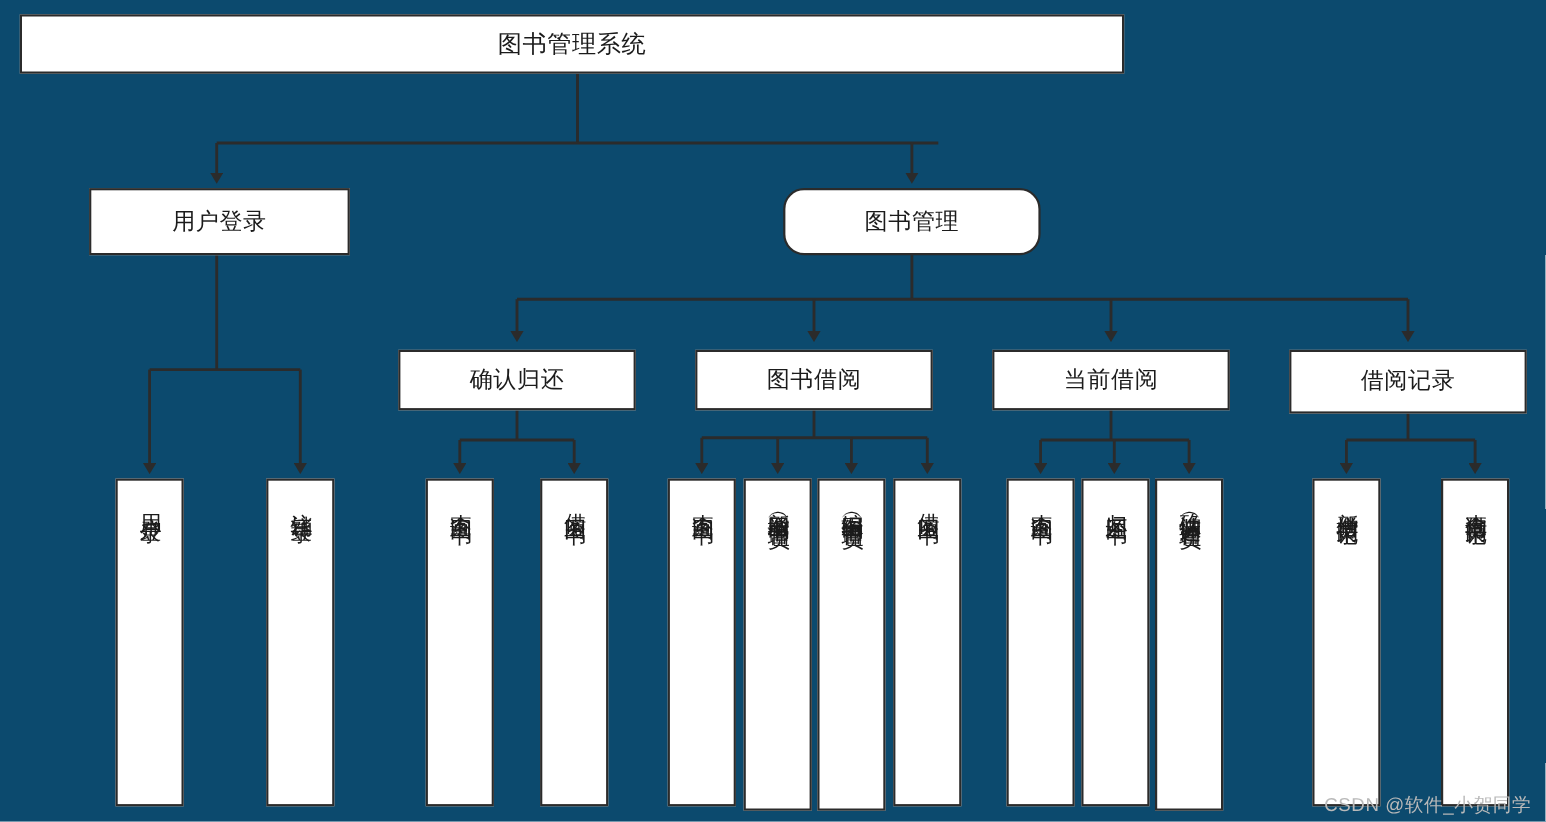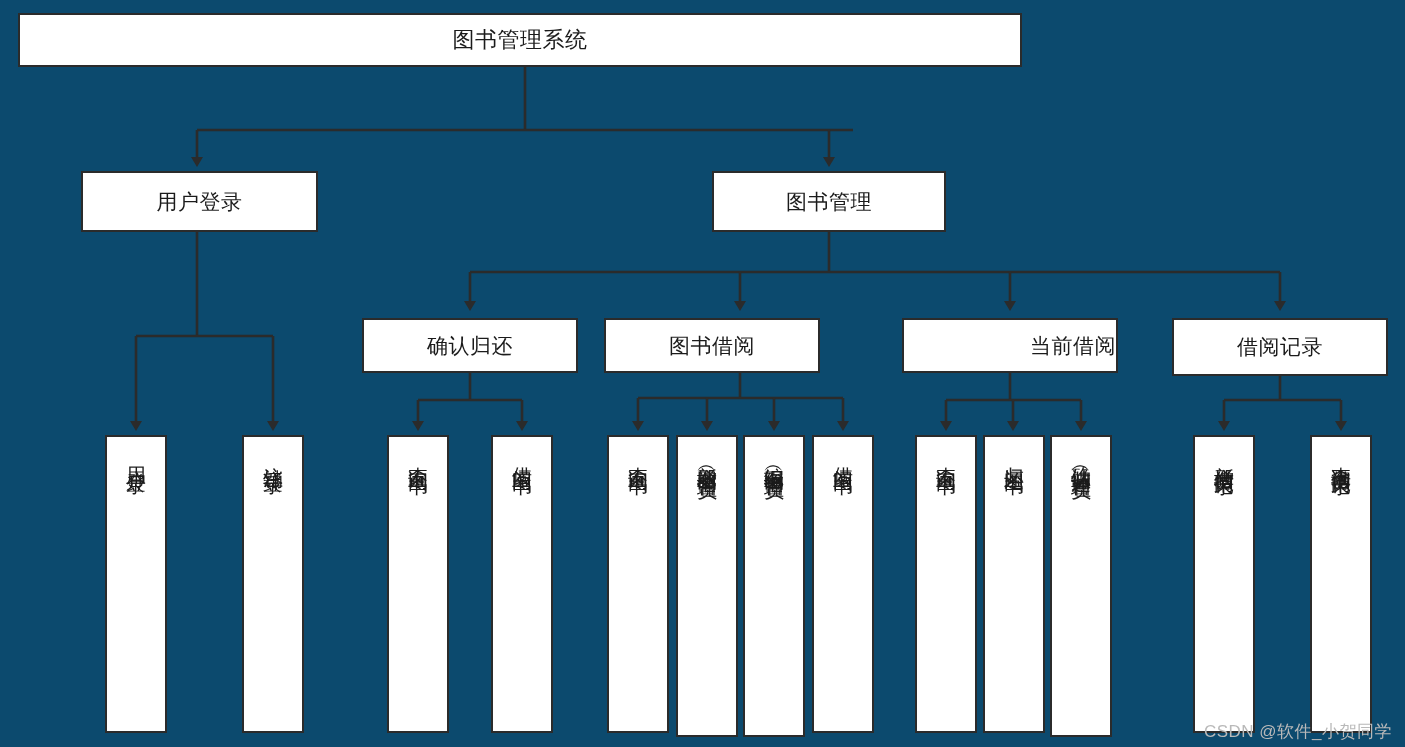--- a/index.html
+++ b/index.html
@@ -130,31 +130,31 @@
     </g>
   </svg>
 
   <div class="node root horizontal" style="left:18px; top:13px; width:1004px; height:54px;">
     <span class="label">图书管理系统</span>
   </div>
 
   <div class="node horizontal" style="left:81px; top:171px; width:237px; height:61px;">
     <span class="label">用户登录</span>
   </div>
-  <div class="node horizontal" style="left:712px; top:171px; width:234px; height:61px;">
+  <div class="node horizontal" style="left:712px; top:171px; width:234px; height:61px;border-radius:19px;">
     <span class="label">图书管理</span>
   </div>
 
   <div class="node horizontal" style="left:362px; top:318px; width:216px; height:55px;">
     <span class="label">确认归还</span>
   </div>
-  <div class="node horizontal" style="left:604px; top:318px; width:216px; height:55px;">
+  <div class="node horizontal" style="left:632px; top:318px; width:216px; height:55px;">
     <span class="label">图书借阅</span>
   </div>
-  <div class="node horizontal" style="left:902px; top:318px; width:216px; height:55px;justify-content:flex-end;">
+  <div class="node horizontal" style="left:902px; top:318px; width:216px; height:55px;">
     <span class="label">当前借阅</span>
   </div>
   <div class="node horizontal" style="left:1172px; top:318px; width:216px; height:58px;">
     <span class="label">借阅记录</span>
   </div>
 
   <div class="node vertical" style="left:105px; top:435px; width:62px; height:298px;">
     <span class="label">用户登录</span>
   </div>
   <div class="node vertical" style="left:242px; top:435px; width:62px; height:298px;">

